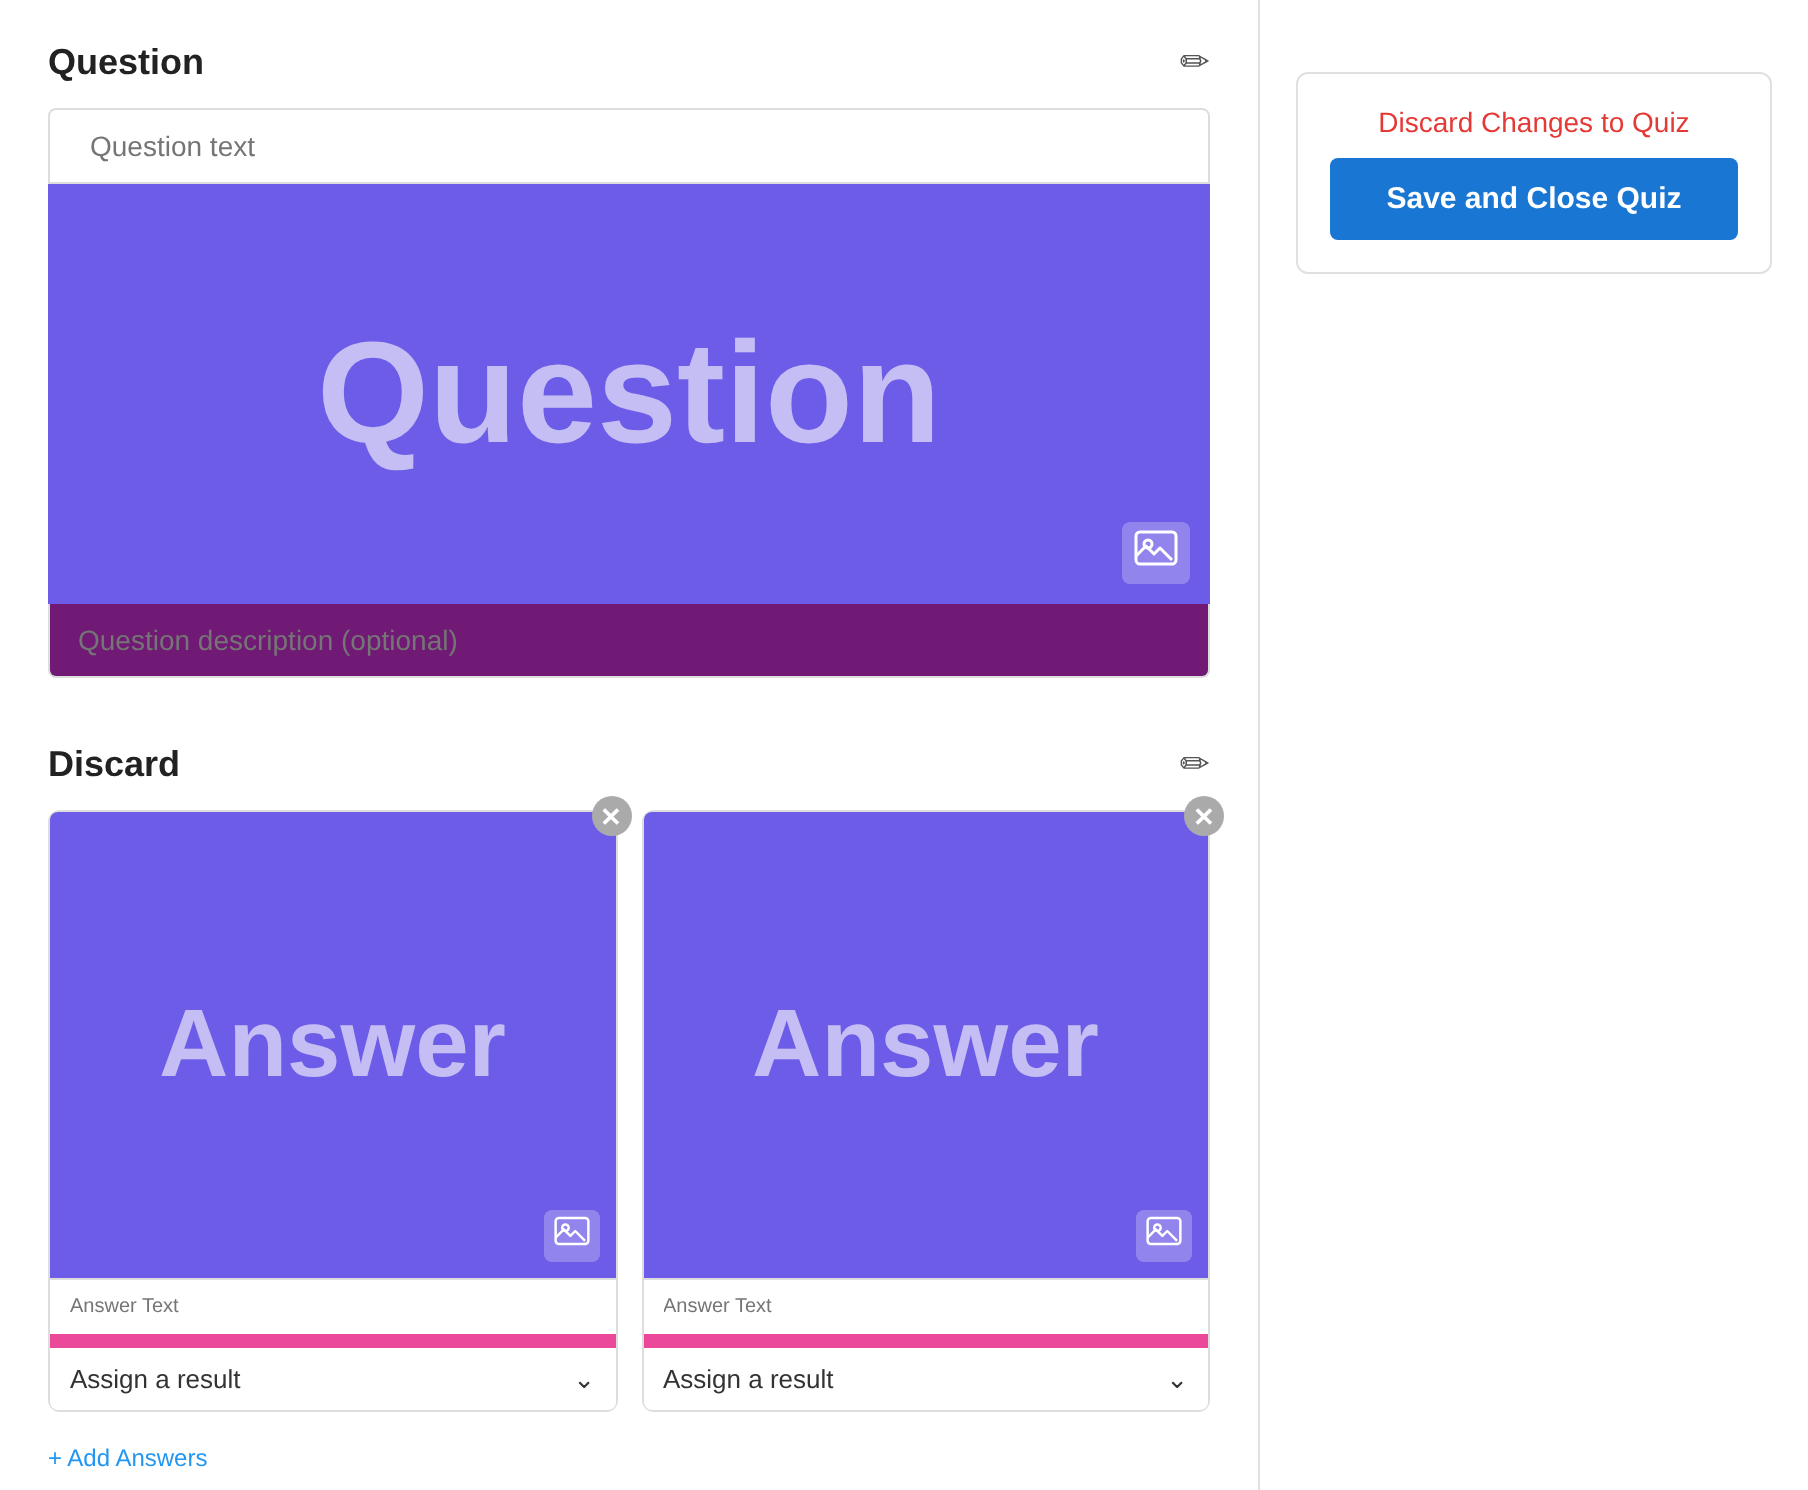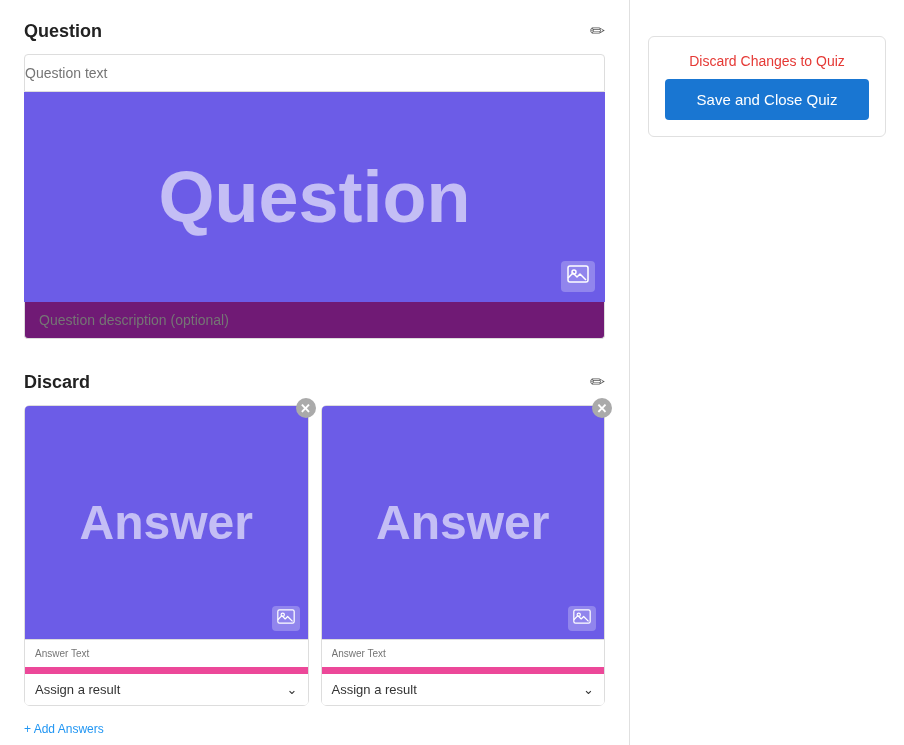--- a/index.html
+++ b/index.html
@@ -35,21 +35,21 @@
       cursor: pointer;
       font-size: 18px;
       color: #555;
     }
 
     
     .question-text-input {
       width: 100%;
       border: 1px solid #ddd;
       border-radius: 4px 4px 0 0;
-      padding: 10px 0;
+      padding: 10px 20px;
       font-size: 14px;
       color: #aaa;
       outline: none;
       background: #fff;
     }
 
     
     .question-image-area {
       width: 100%;
       height: 210px;
@@ -216,21 +216,21 @@
       text-decoration: none;
     }
 
     .save-close-btn {
       background: #1976D2;
       color: white;
       border: none;
       border-radius: 4px;
       padding: 12px 16px;
       font-size: 15px;
-      font-weight: normal;
+      font-weight: bold;
       cursor: pointer;
       width: 100%;
       text-align: center;
     }
   </style>
 </head>
 <body>
 
 <div class="left-panel">
 

